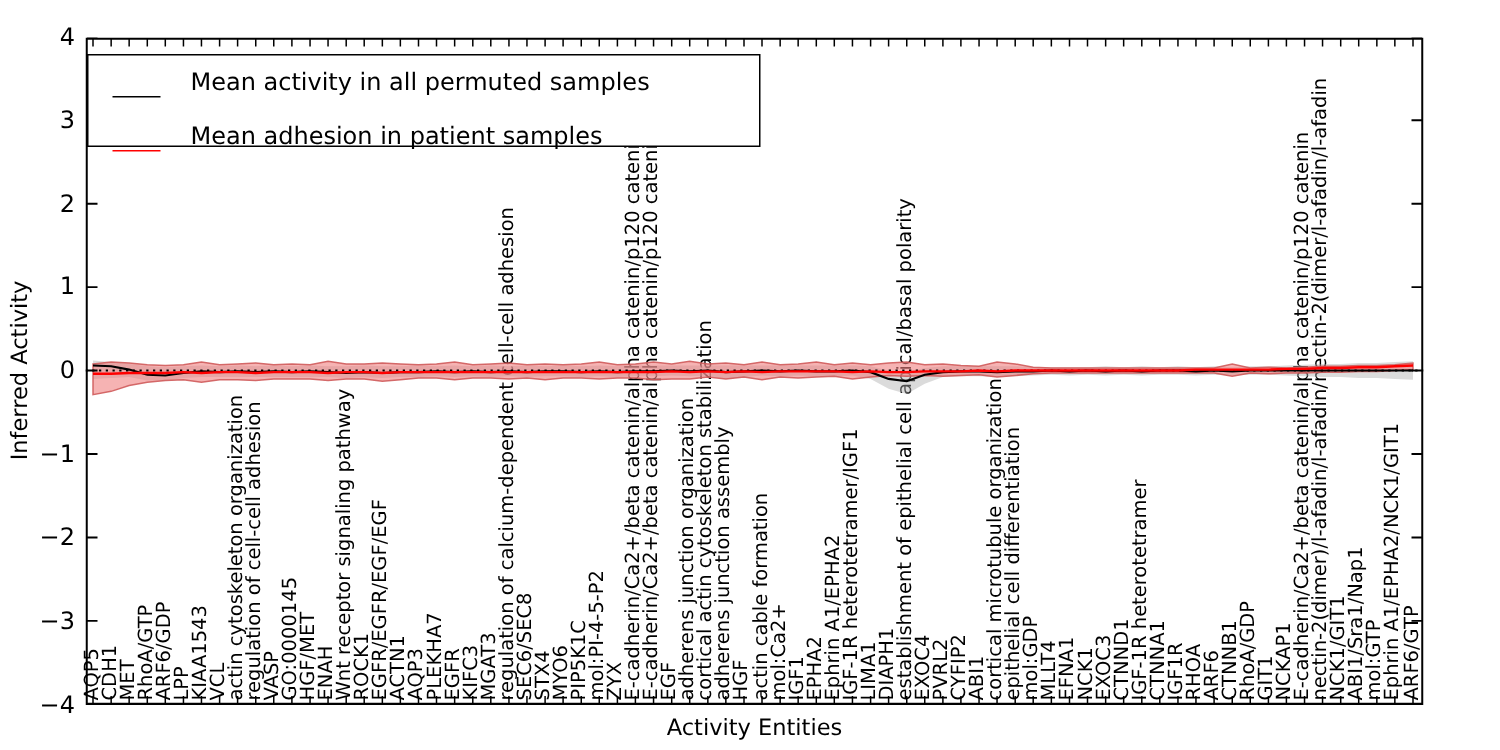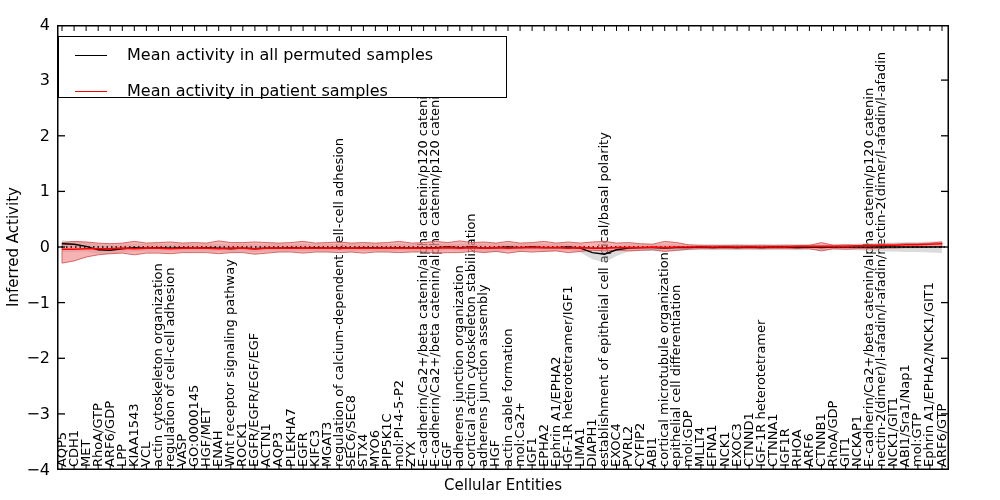--- a/index.html
+++ b/index.html
@@ -37,30 +37,30 @@
   }
   svg.plot{
     position:absolute;left:57px;top:25px;z-index:2;
     pointer-events:none;
   }
   .legend{
     position:absolute;left:58px;top:36px;width:447px;height:60px;
     background:#ffffff;border:1.4px solid #000;z-index:5;
     display:flex;flex-direction:column;justify-content:center;gap:4px;
   }
-  .legend-row{display:flex;align-items:center;height:26px;margin-top:12px;}
+  .legend-row{display:flex;align-items:flex-end;height:26px;margin-top:12px;}
   .legend-swatch{width:32px;height:0;border-top:1.7px solid #000;margin-left:16px;margin-right:20px;flex:0 0 auto;}
   .legend-label{font-size:16px;line-height:20px;white-space:nowrap;}
 </style>
 </head>
 <body>
 
 <div class="figure">
   <div class="ylabel">Inferred Activity</div>
-  <div class="xlabel">Cellular Entities</div>
+  <div class="xlabel">Activity Entities</div>
 
   <div id="yticklabels">
       <span class="ytl" style="left: 8px; top: 15.5px;">4</span>
       <span class="ytl" style="left: 8px; top: 71.125px;">3</span>
       <span class="ytl" style="left: 8px; top: 126.75px;">2</span>
       <span class="ytl" style="left: 8px; top: 182.375px;">1</span>
       <span class="ytl" style="left: 8px; top: 238px;">0</span>
       <span class="ytl" style="left: 8px; top: 293.625px;">−1</span>
       <span class="ytl" style="left: 8px; top: 349.25px;">−2</span>
       <span class="ytl" style="left: 8px; top: 404.875px;">−3</span>
@@ -320,16 +320,16 @@
       <rect x="0.75" y="0.75" width="890.5" height="443.5" fill="none" stroke="#000" stroke-width="1.5"></rect>
     </svg>
 
   <div class="legend">
     <div class="legend-row">
       <div class="legend-swatch" id="sw0" style="border-top-color: rgb(0, 0, 0);"></div>
       <div class="legend-label">Mean activity in all permuted samples</div>
     </div>
     <div class="legend-row">
       <div class="legend-swatch" id="sw1" style="border-top-color: rgb(255, 0, 0);"></div>
-      <div class="legend-label">Mean activity in patient samples</div>
+      <div class="legend-label">Mean adhesion in patient samples</div>
     </div>
   </div>
 </div>
 
 </body></html>

